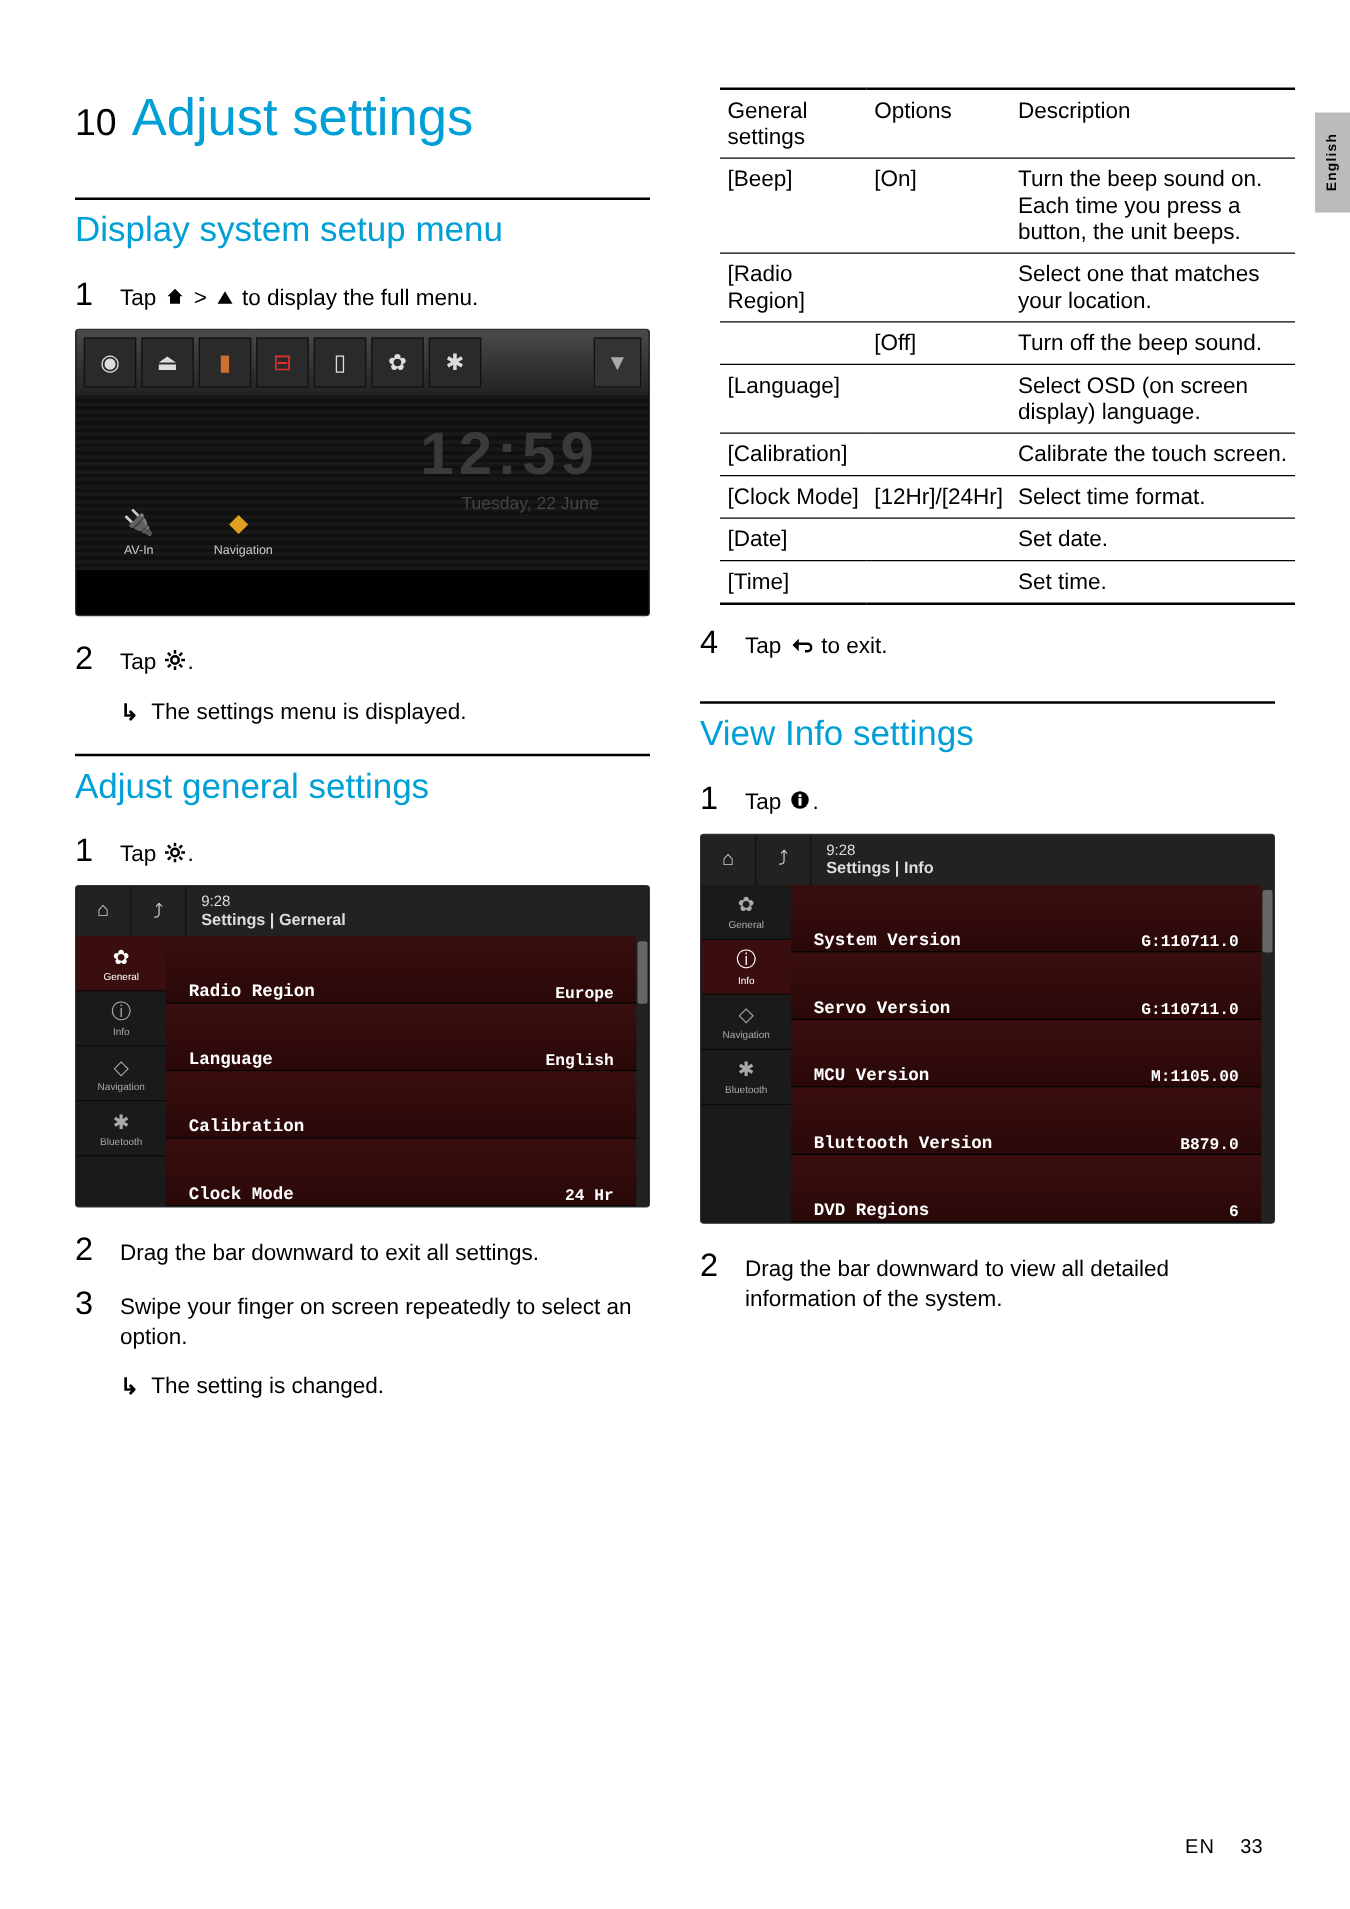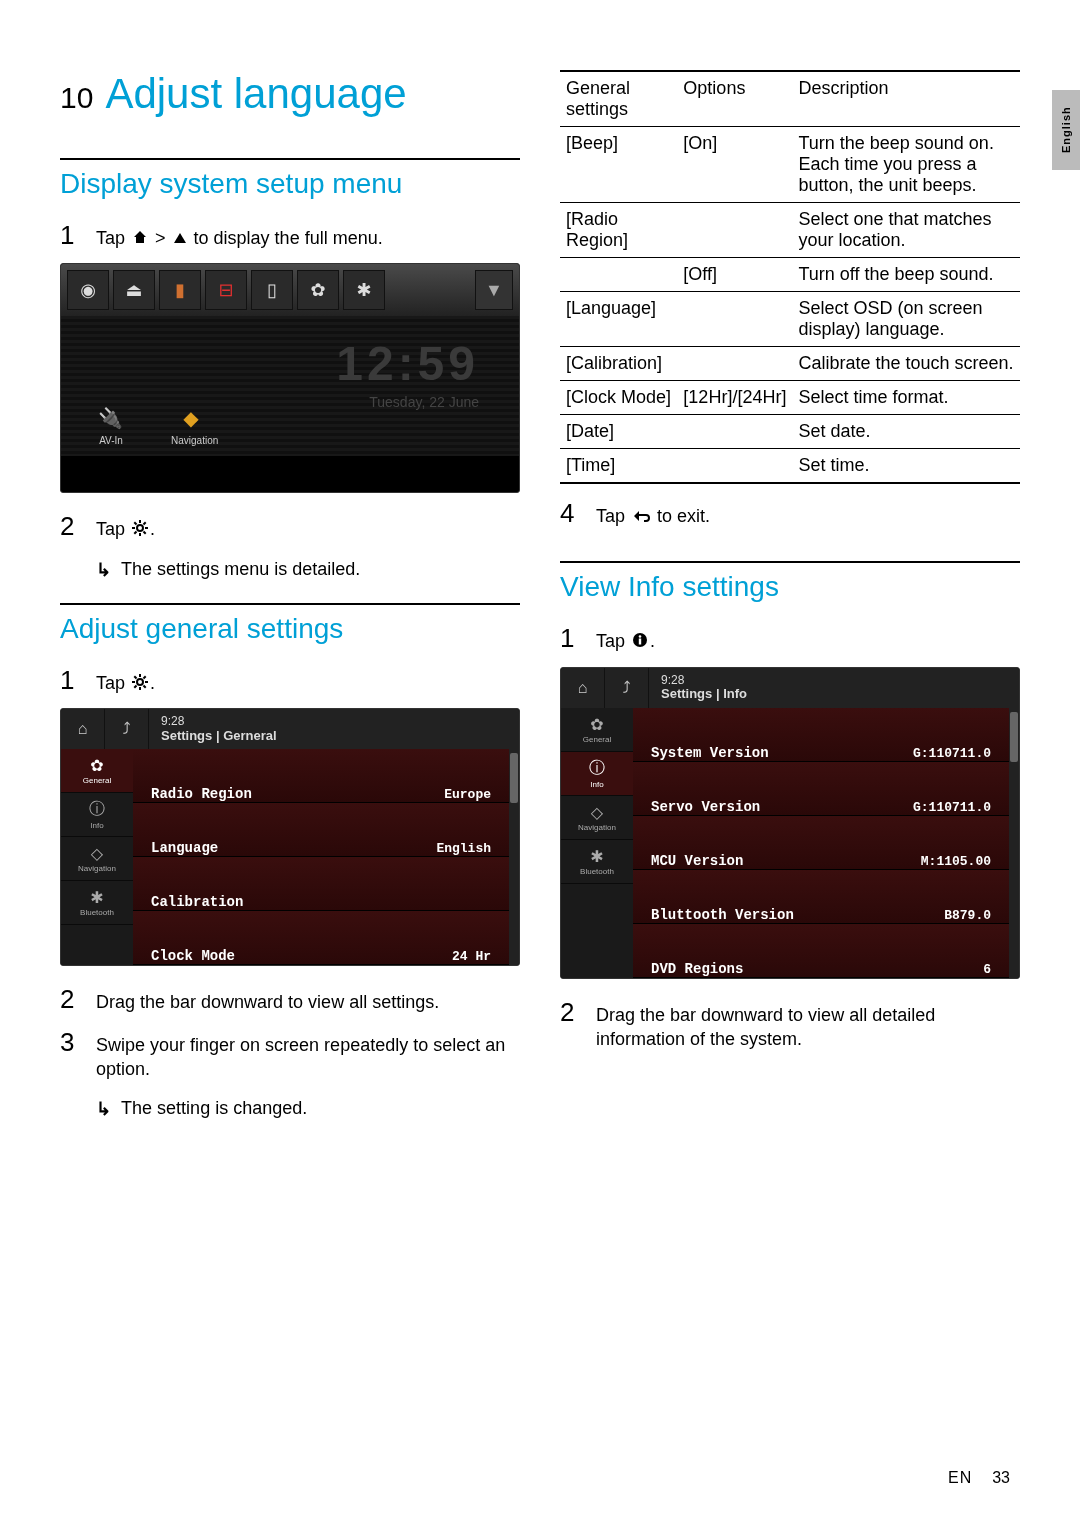--- a/index.html
+++ b/index.html
@@ -126,20 +126,21 @@
     font-family:Liberation Mono, monospace;
   }
   .srow .val { font-weight:bold; font-size:13px; }
   .scrollbar { width:10px; background:#222; position:relative; }
   .scrollbar .thumb{ position:absolute; top:4px; left:1px; width:8px; height:50px; background:#666; border-radius:2px;}
   
   table.settings-table {
     width:100%;
     border-collapse: collapse;
     font-size:18px;
+    margin-left:16px;
   }
   table.settings-table td, table.settings-table th {
     border-top:1px solid #000;
     padding:6px 6px;
     vertical-align: top;
     text-align:left;
     font-weight:normal;
   }
   table.settings-table thead th { border-top:2px solid #000; border-bottom:1px solid #000; font-weight:normal;}
   table.settings-table tbody tr:last-child td { border-bottom:2px solid #000000; }
@@ -168,21 +169,21 @@
 </head>
 <body>
 
 <div class="lang-tab">English</div>
 
 <div class="page">
 
   <div class="col">
     <h1 class="chapter-title">
       <span class="chapter-num">10</span>
-      <span>Adjust language</span>
+      <span>Adjust settings</span>
     </h1>
 
     <hr class="section-rule">
     <h2 class="section-title">Display system setup menu</h2>
 
     <div class="step">
       <div class="step-num">1</div>
       <div class="step-body">
         <span>Tap </span>
         <span class="inline-icon">
@@ -242,21 +243,21 @@
                 <line x1="11.5" y1="11.5" x2="13.7" y2="13.7"></line>
                 <line x1="2.3" y1="13.7" x2="4.5" y2="11.5"></line>
                 <line x1="11.5" y1="4.5" x2="13.7" y2="2.3"></line>
               </g>
             </svg>
         </span><span>.</span>
       </div>
     </div>
     <div class="arrow-line">
       <span class="arrow-sym">↳</span>
-      <span>The settings menu is detailed.</span>
+      <span>The settings menu is displayed.</span>
     </div>
 
     <div style="height:22px"></div>
     <hr class="section-rule">
     <h2 class="section-title">Adjust general settings</h2>
 
     <div class="step">
       <div class="step-num">1</div>
       <div class="step-body">
         <span>Tap </span>
@@ -325,21 +326,21 @@
             </div>
           </div>
         <div class="scrollbar">
             <div class="thumb"></div>
           </div>
       </div>
     </div>
 
     <div class="step">
       <div class="step-num">2</div>
-      <div class="step-body">Drag the bar downward to view all settings.</div>
+      <div class="step-body">Drag the bar downward to exit all settings.</div>
     </div>
     <div class="step">
       <div class="step-num">3</div>
       <div class="step-body">Swipe your finger on screen repeatedly to select an option.</div>
     </div>
     <div class="arrow-line">
       <span class="arrow-sym">↳</span>
       <span>The setting is changed.</span>
     </div>
   </div>

